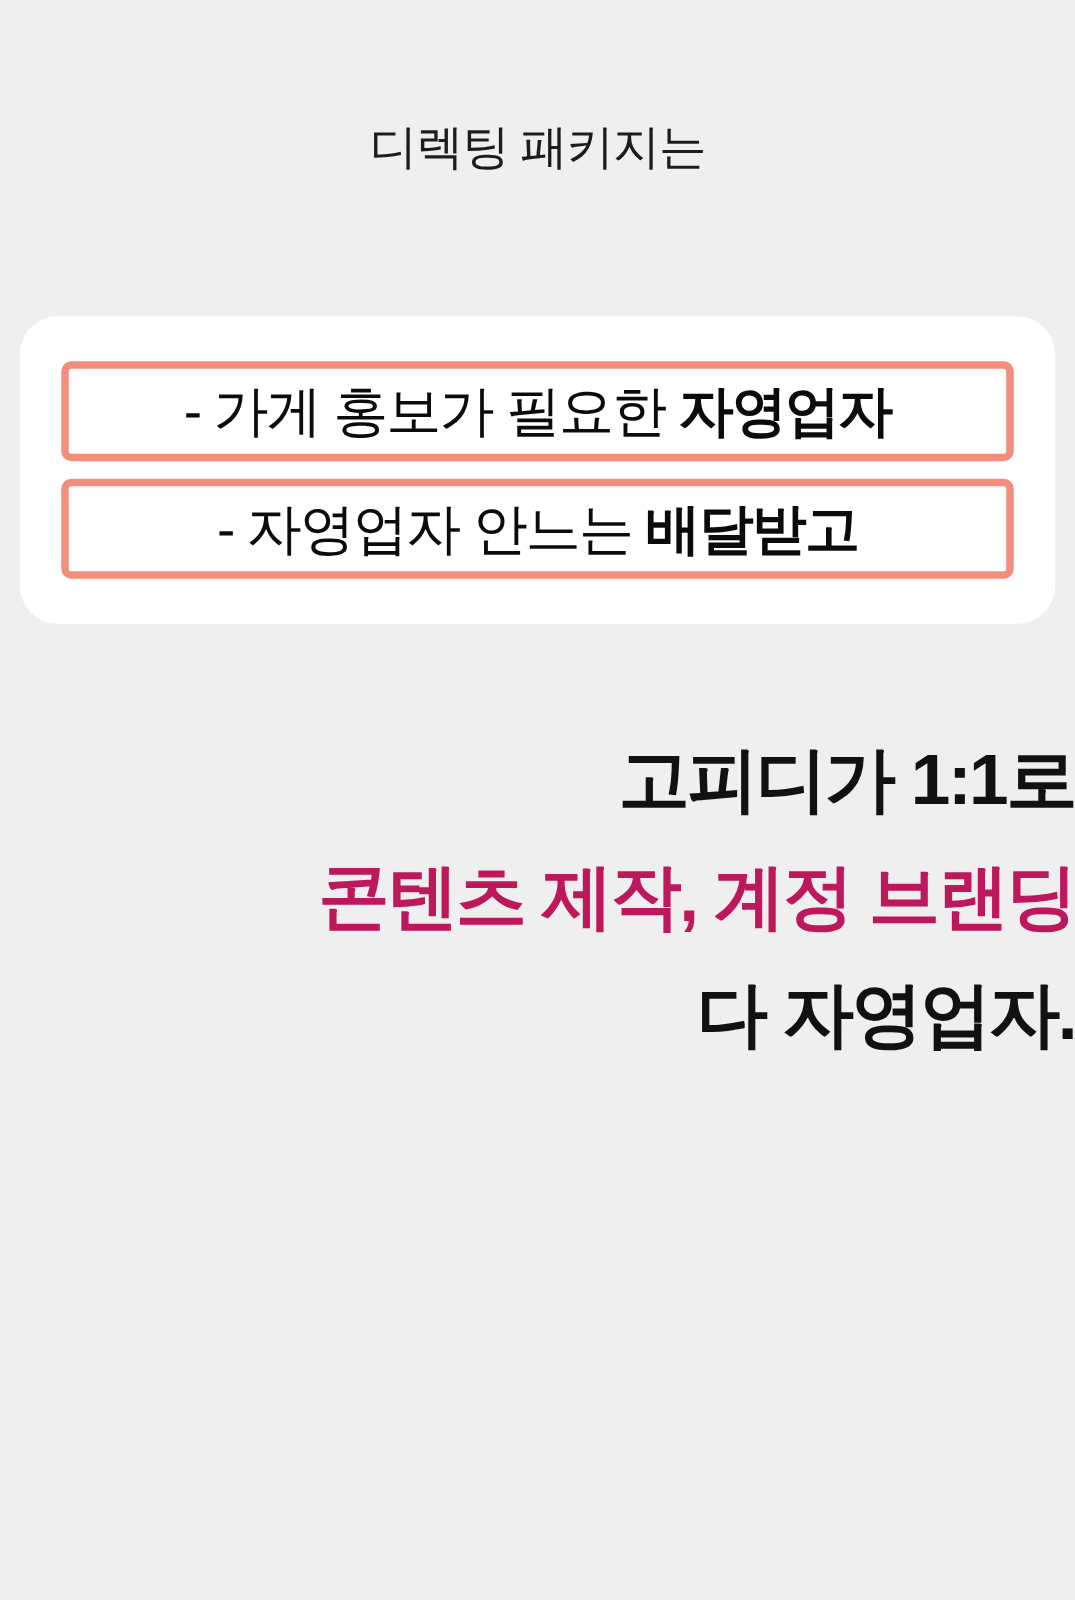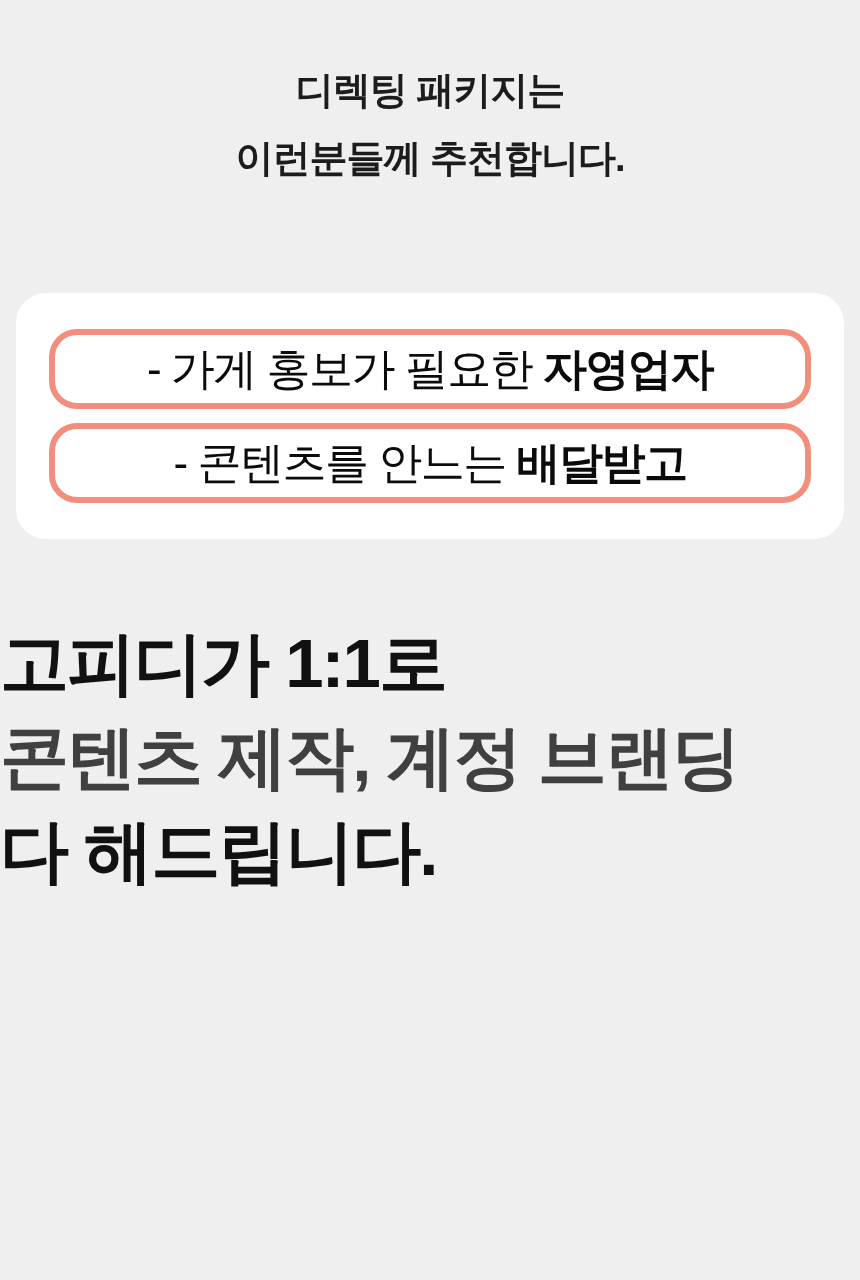--- a/index.html
+++ b/index.html
@@ -9,81 +9,81 @@
     font-family: "Liberation Sans", "DejaVu Sans", sans-serif;
     overflow: hidden;
   }
   .page {
     width: 860px;
     height: 1280px;
     position: relative;
   }
   
   .intro {
-    padding-top: 56px;
+    padding-top: 84px;
     text-align: center;
     font-size: 38px;
     line-height: 68px;
-    font-weight: 700;
+    font-weight: 400;
     color: #1c1c1c;
     letter-spacing: -1px;
   }
   
   .card {
     margin: 101px 16px 0 16px;
     width: 828px;
     background: #ffffff;
     border-radius: 30px;
     padding: 36px 33px;
   }
   .pill {
     height: 80px;
     border: 6px solid #f28e7b;
-    border-radius: 28px;
+    border-radius: 8px;
     background: #ffffff;
     display: flex;
     align-items: center;
     justify-content: center;
     font-size: 44px;
     color: #0b0b0b;
     letter-spacing: -1.5px;
     white-space: nowrap;
   }
   .pill + .pill { margin-top: 14px; }
   .pill strong { font-weight: 700; }
   
   .headline {
     margin-top: 78px;
-    text-align: left;
-    font-size: 69px;
+    text-align: right;
+    font-size: 57px;
     line-height: 94px;
     font-weight: 700;
     color: #111111;
     letter-spacing: -2px;
+    margin-left: 29px;
   }
-  .headline .accent { color: #404040; }
+  .headline .accent { color: #be185d; }
 </style>
 </head>
 <body>
 
 <div class="page">
 
   <div class="intro">
     <div>디렉팅 패키지는</div>
-    <div>이런분들께 추천합니다.</div>
   </div>
 
   <div class="card">
     <div class="pill">
       <span><span>- 가게 홍보가 필요한 </span><strong>자영업자</strong><span></span></span>
     </div>
     <div class="pill">
-      <span><span>- 콘텐츠를 안느는 </span><strong>배달받고</strong><span></span></span>
+      <span><span>- 자영업자 안느는 </span><strong>배달받고</strong><span></span></span>
     </div>
   </div>
 
   <div class="headline">
     <div>고피디가 1:1로</div>
     <div class="accent">콘텐츠 제작, 계정 브랜딩</div>
-    <div>다 해드립니다.</div>
+    <div>다 자영업자.</div>
   </div>
 
 </div>
 
 </body></html>

